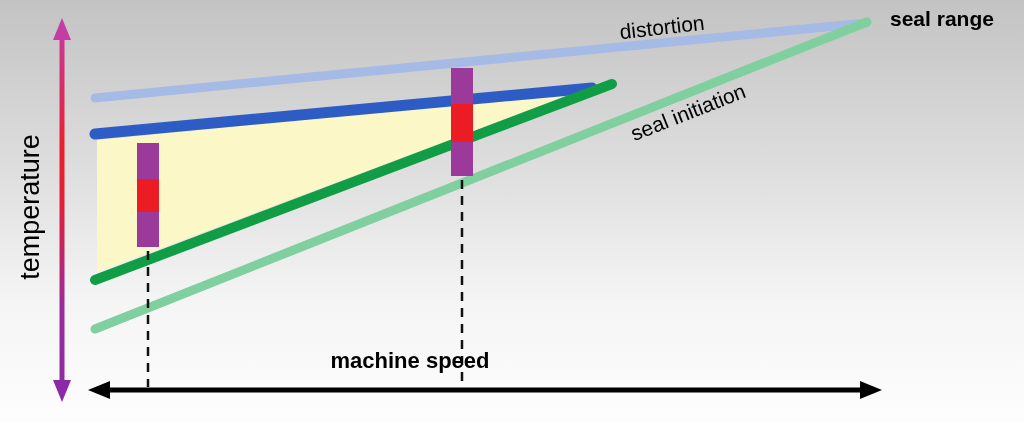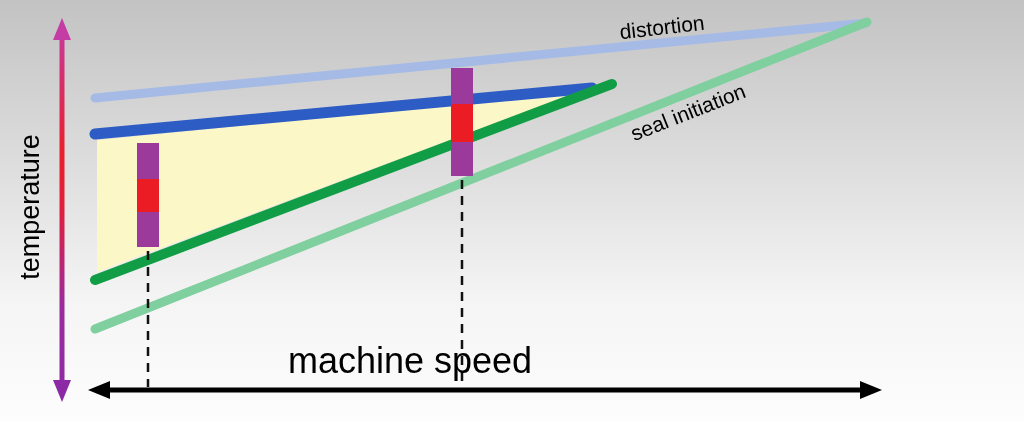--- a/index.html
+++ b/index.html
@@ -7,21 +7,21 @@
     width: 1024px; height: 422px; overflow: hidden;
     font-family: "Liberation Sans", sans-serif;
   }
   .stage {
     position: relative; width: 1024px; height: 422px;
     background: linear-gradient(180deg, #c3c3c3 0%, #dedede 40%, #f5f5f5 72%, #fdfdfd 100%);
   }
   svg#diagram { position: absolute; left: 0; top: 0; }
   .lbl { position: absolute; color: #000; white-space: nowrap; line-height: 1; }
   .lbl-temperature   { left: 30px;  top: 207px; font-size: 27px; transform: translate(-50%,-50%) rotate(-90deg); }
-  .lbl-machine-speed { left: 410px; top: 361px; font-size: 36px; transform: translate(-50%,-50%); }
+  .lbl-machine-speed { left: 410px; top: 361px; font-size: 22px; transform: translate(-50%,-50%); font-weight: bold; }
   .lbl-distortion    { left: 662px; top: 27px;  font-size: 21px; transform: translate(-50%,-50%) rotate(-6.5deg); }
   .lbl-seal-initiation { left: 688px; top: 112px; font-size: 21px; transform: translate(-50%,-50%) rotate(-21.5deg); }
   .lbl-seal-range    { left: 890px; top: 18px;  font-size: 21px; font-weight: 700; transform: translateY(-50%); }
 </style>
 </head>
 <body>
 
 <div class="stage">
   <svg id="diagram" width="1024" height="422" viewBox="0 0 1024 422">
       <defs>
@@ -48,13 +48,14 @@
       <polygon points="88,390 110,381 110,399" fill="#000000"></polygon>
       <polygon points="882,390 860,381 860,399" fill="#000000"></polygon>
       <line x1="62" y1="38" x2="62" y2="382" stroke="url(#tempGrad)" stroke-width="5"></line>
       <polygon points="62,18 53,40 71,40" fill="#c43da5"></polygon>
       <polygon points="62,402 53,380 71,380" fill="#8c2aa6"></polygon>
     </svg>
   <div class="lbl lbl-temperature">temperature</div>
   <div class="lbl lbl-machine-speed">machine speed</div>
   <div class="lbl lbl-distortion">distortion</div>
   <div class="lbl lbl-seal-initiation">seal initiation</div>
+  <div class="lbl lbl-seal-range">seal range</div>
 </div>
 
 </body></html>

